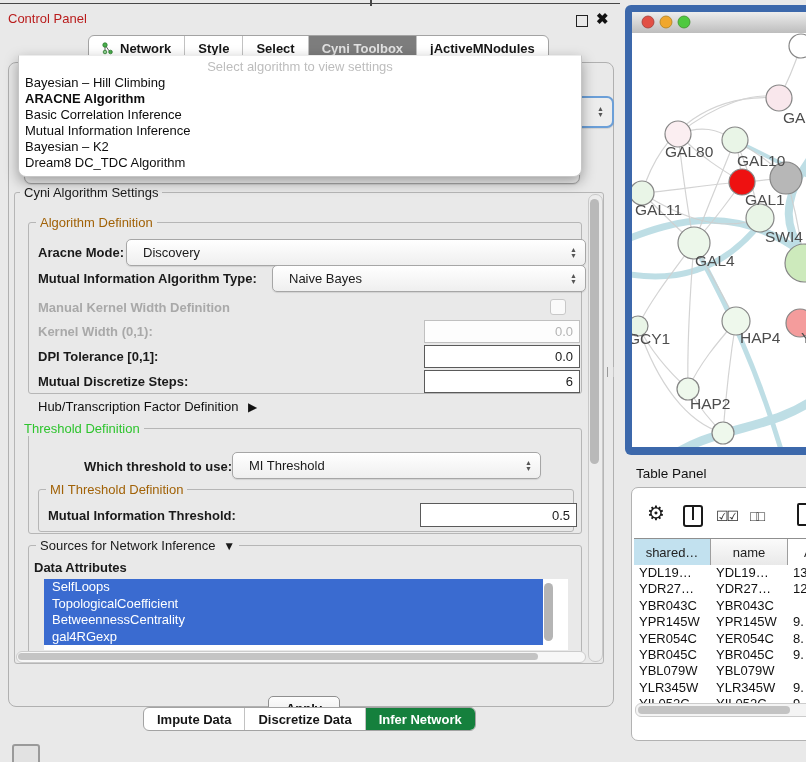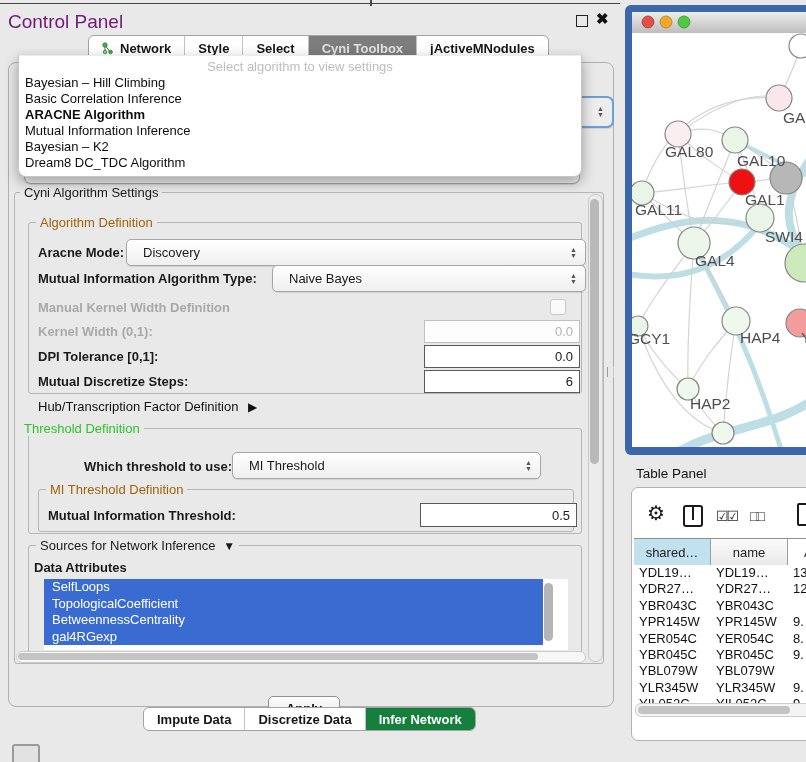--- a/index.html
+++ b/index.html
@@ -52,21 +52,21 @@
   .tr{position:absolute;display:flex;width:210px;height:16.4px;line-height:16.4px;background:#fff}
 </style>
 </head>
 <body>
 
 <div id="page">
 
   <div class="abs" style="left:0;top:3px;width:620px;height:1px;background:#474747"></div>
   <div class="abs" style="left:370px;top:0;width:2px;height:6px;background:#474747"></div>
 
-  <div class="abs" style="left:8px;top:11px;font-size:19px;color:#701a75">Control Panel</div>
+  <div class="abs" style="left:8px;top:11px;font-size:13px;color:#b91c1c">Control Panel</div>
   <div class="abs" style="left:576px;top:15px;width:10px;height:10px;border:1.5px solid #222;background:transparent"></div>
   <div class="abs" style="left:596px;top:10px;font-size:15px;font-weight:bold;color:#111">✖</div>
 
   <div class="tabbar" style="left:88px;top:35px;height:24px">
     <div class="tab">
       <span style="display:inline-flex">
         <svg width="12" height="13" viewBox="0 0 12 13">
           <line x1="3" y1="3" x2="8" y2="10" stroke="#6a6a6a" stroke-width="1"></line>
           <line x1="3" y1="3" x2="3" y2="10" stroke="#6a6a6a" stroke-width="1"></line>
           <circle cx="3" cy="3" r="2.2" fill="#49b04c" stroke="#2c7a2e" stroke-width="0.8"></circle>
@@ -102,22 +102,22 @@
     <span style="padding-left:8px">gal4Filtered.sif default node</span>
     <span class="spin">
         <i>▲</i>
         <i>▼</i>
       </span>
   </div>
 
   <div class="pop">
     <div class="prompt">Select algorithm to view settings</div>
     <div class="item">Bayesian – Hill Climbing</div>
+    <div class="item bold">ARACNE Algorithm</div>
     <div class="item">Basic Correlation Inference</div>
-    <div class="item bold">ARACNE Algorithm</div>
     <div class="item">Mutual Information Inference</div>
     <div class="item">Bayesian – K2</div>
     <div class="item">Dream8 DC_TDC Algorithm</div>
   </div>
 
   <div class="group" style="left:14px;top:192px;width:588px;height:470px"></div>
   <div class="glabel" style="left:20px;top:185px">Cyni Algorithm Settings</div>
 
   <div class="sbtrack-v" style="left:588px;top:194px;width:13px;height:466px"></div>
   <div class="sbthumb" style="left:590px;top:199px;width:9px;height:265px"></div>

